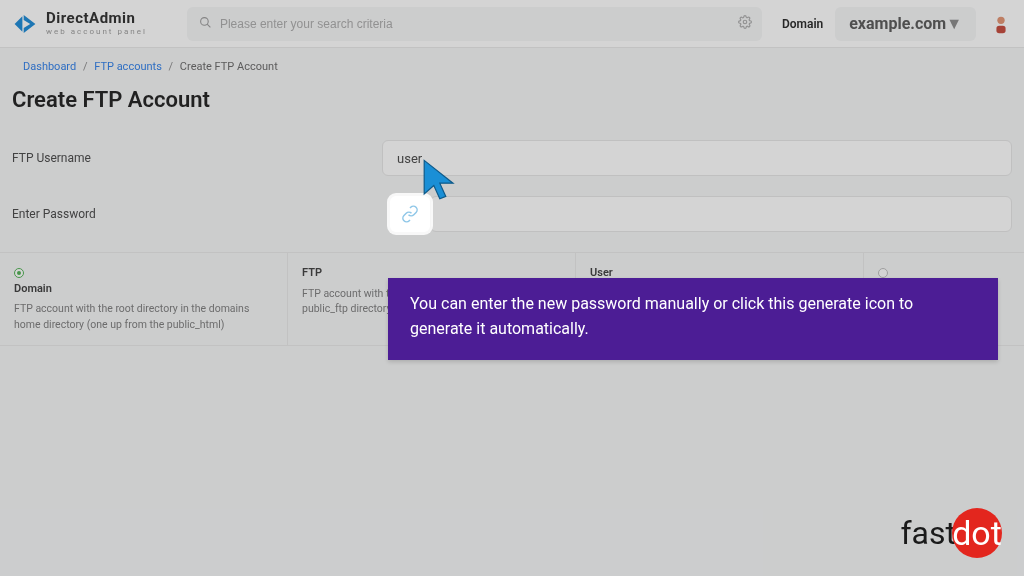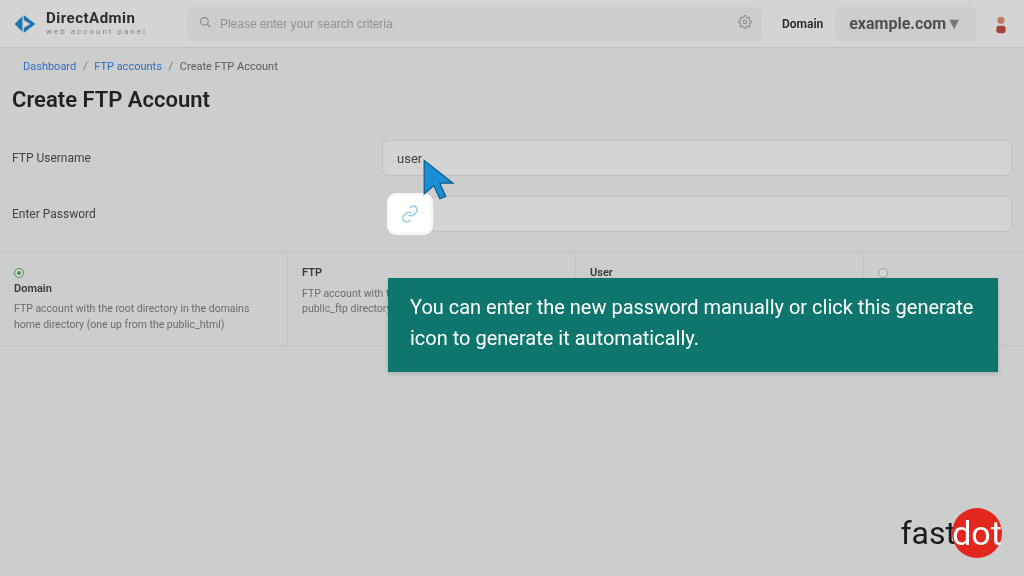--- a/index.html
+++ b/index.html
@@ -81,21 +81,21 @@
   width:10px; height:10px; border-radius:50%; display:inline-block;
   border:1.5px solid #bbb; margin-right:8px; vertical-align:middle; background:#fff;
 }
 .radio-dot.active { border-color:#4caf50;}
 .radio-dot.active::after{
   content:""; display:block; width:4px; height:4px; background:#4caf50;
   border-radius:50%; margin:1.5px auto;
 }
 .tooltip-box {
   position:absolute; left:388px; top:278px; width:610px;
-  background:#0f766e; color:#fff; font-size:20px; line-height:1.55;
+  background:#4c1d95; color:#fff; font-size:16px; line-height:1.55;
   padding:14px 22px 18px; z-index:25; font-weight:400;
   box-shadow:0 2px 4px rgba(0,0,0,0.15);
 }
 .cursor {
   position:absolute; left:420px; top:158px; width:42px; height:48px; z-index:30;
 }
 .brand-logo {
   position:absolute; right:22px; bottom:18px; z-index:40;
   display:flex; align-items:center; font-size:32px; color:#1a1a1a;
 }

